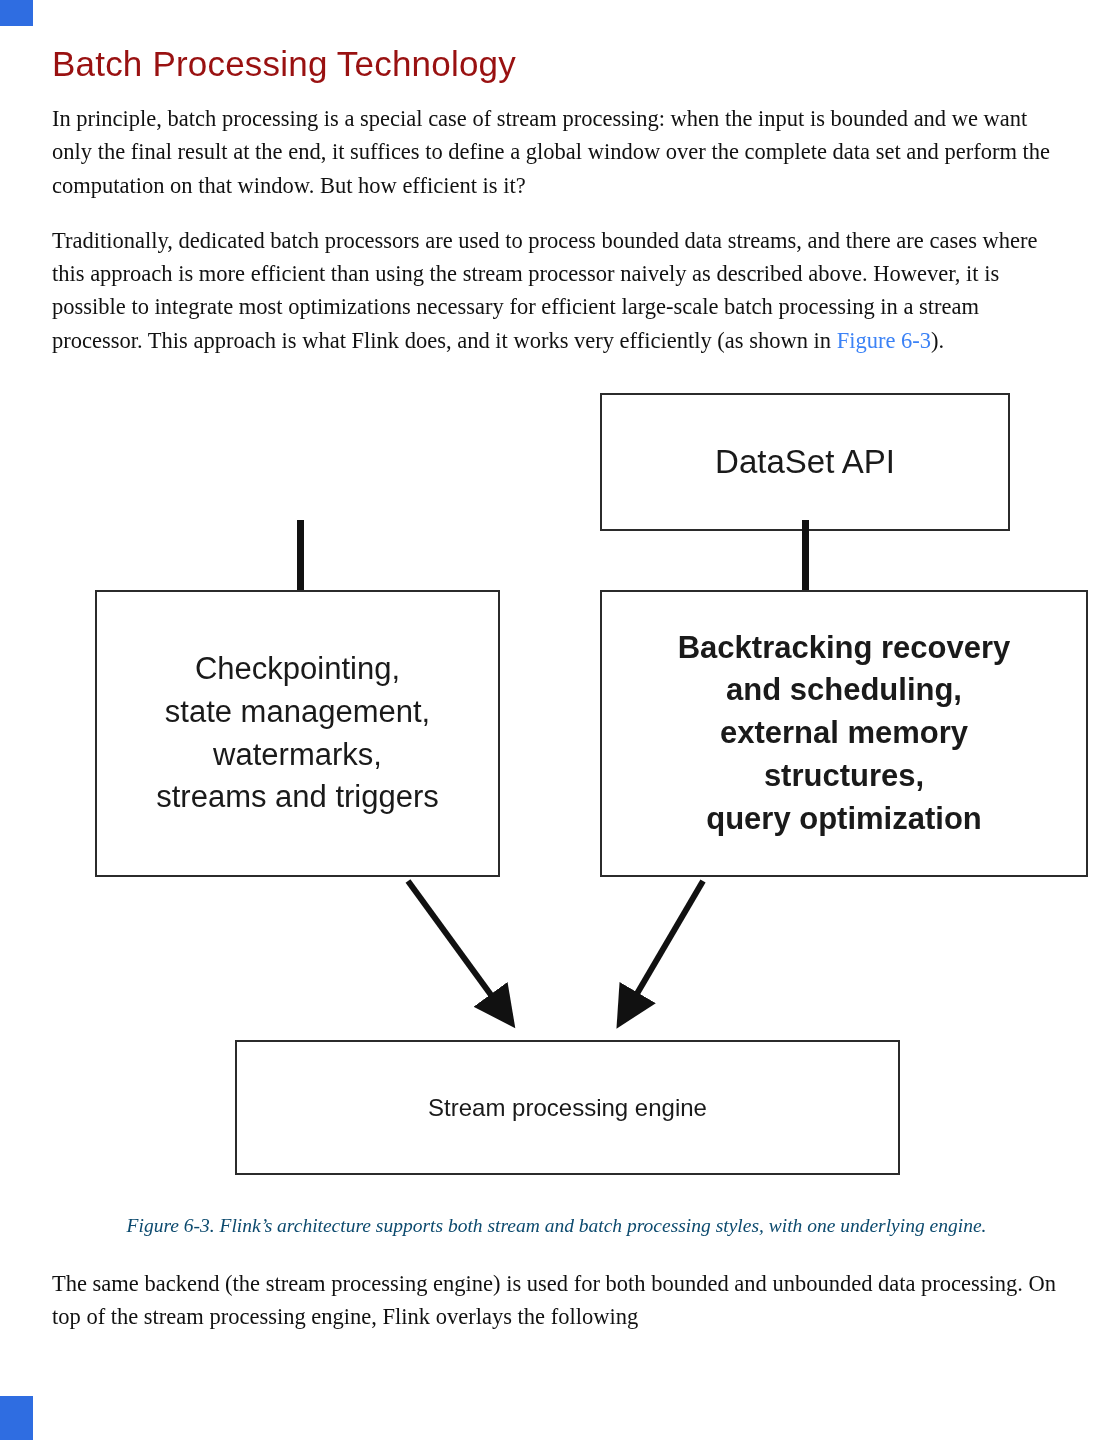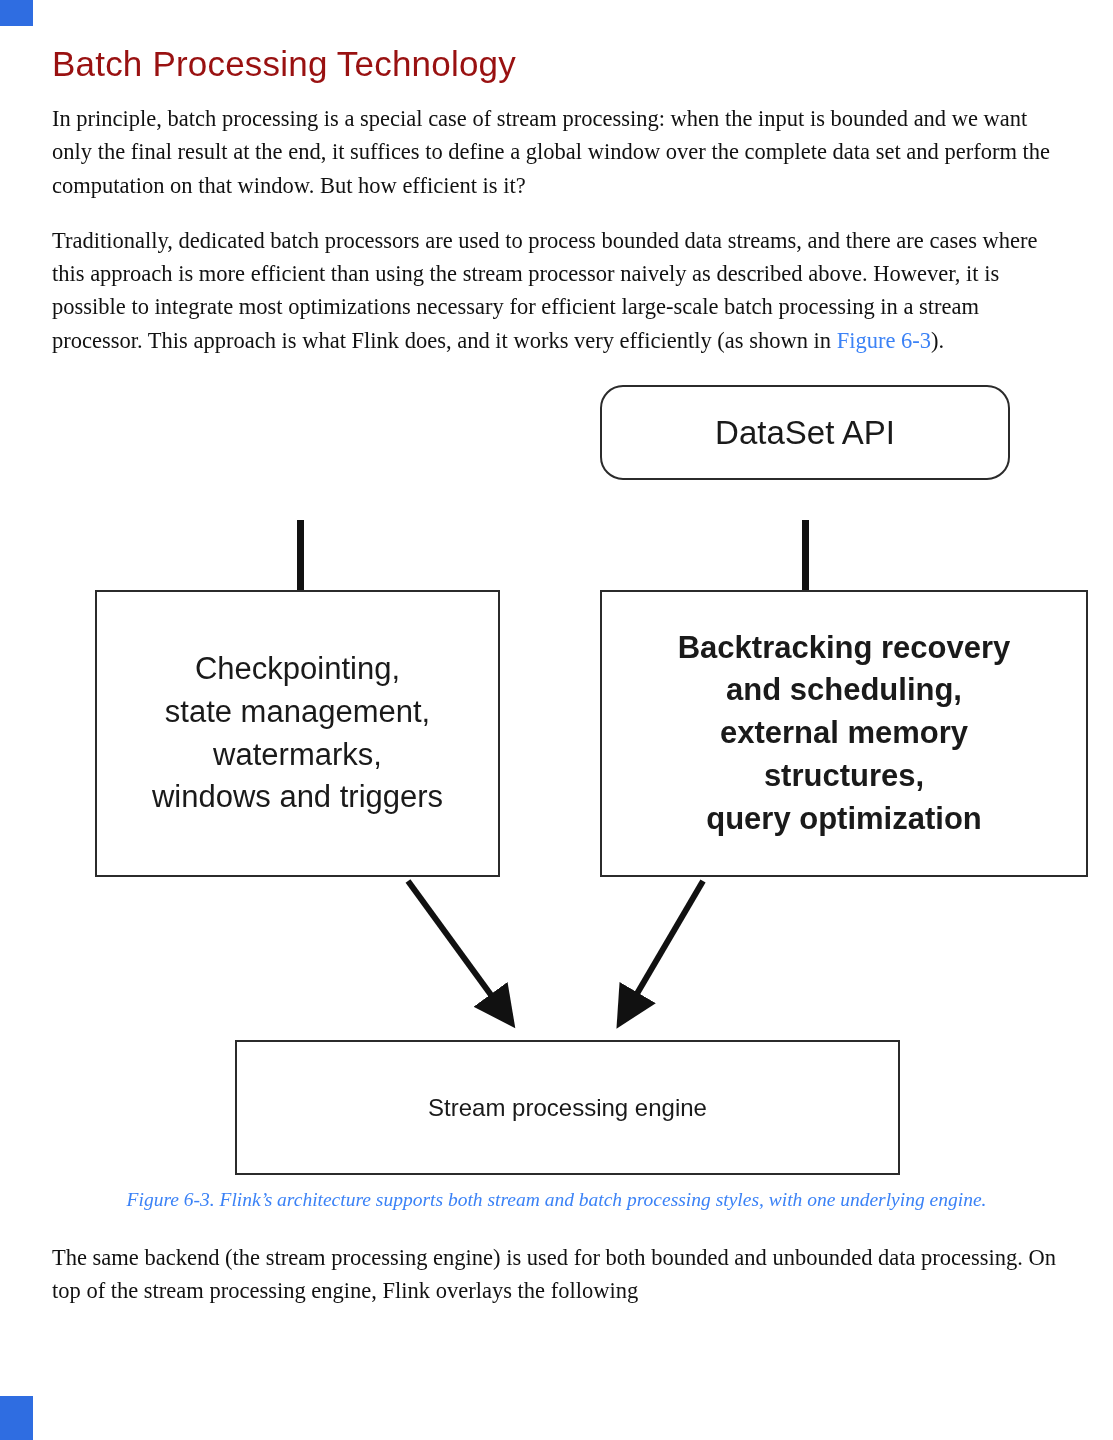--- a/index.html
+++ b/index.html
@@ -66,21 +66,21 @@
     border: 2px solid #2b2b2b;
     background: #ffffff;
     display: flex;
     align-items: center;
     justify-content: center;
     text-align: center;
     white-space: pre-line;
     box-sizing: border-box;
   }
   .box-datastream { left: 5px;   top: 2px;   width: 410px; height: 135px; font-size: 33px; }
-  .box-dataset    { left: 510px; top: 2px;   width: 410px; height: 95px; font-size: 33px; border-radius: 23px; }
+  .box-dataset    { left: 510px; top: 10px;   width: 410px; height: 138px; font-size: 33px; }
   .box-streamfeat { left: 5px;   top: 207px; width: 405px; height: 287px; font-size: 31px; line-height: 1.38; }
   .box-batchfeat  { left: 510px; top: 207px; width: 488px; height: 287px; font-size: 31px; line-height: 1.38; font-weight: bold; }
   .box-engine     { left: 145px; top: 657px; width: 665px; height: 135px; font-size: 24px; }
   .connector {
     position: absolute;
     width: 7px;
     height: 72px;
     top: 137px;
     background: #111111;
   }
@@ -91,22 +91,22 @@
     left: 0; top: 0;
     width: 925px; height: 800px;
     pointer-events: none;
   }
 
   
   .fig-caption {
     font-style: italic;
     font-size: 19.5px;
     text-align: center;
-    margin: 6px 0 30px 0;
-    color: #3b82f6;
+    margin: 32px 0 30px 0;
+    color: #0c4a6e;
   }
 </style>
 </head>
 <body>
 
 <div class="page">
 
   <div class="edge-marker top"></div>
   <div class="edge-marker bottom"></div>
 
@@ -127,21 +127,21 @@
 
       <div class="fig-box box-dataset">DataSet API</div>
 
       <div class="connector left"></div>
 
       <div class="connector right"></div>
 
       <div class="fig-box box-streamfeat">Checkpointing,
 state management,
 watermarks,
-windows and triggers</div>
+streams and triggers</div>
 
       <div class="fig-box box-batchfeat">Backtracking recovery
 and scheduling,
 external memory
 structures,
 query optimization</div>
 
       <svg class="fig-arrows" viewBox="0 0 925 800" xmlns="http://www.w3.org/2000/svg">
         <defs>
           <marker id="arrowhead" markerWidth="8" markerHeight="8" refX="5.5" refY="3.5" orient="auto">

